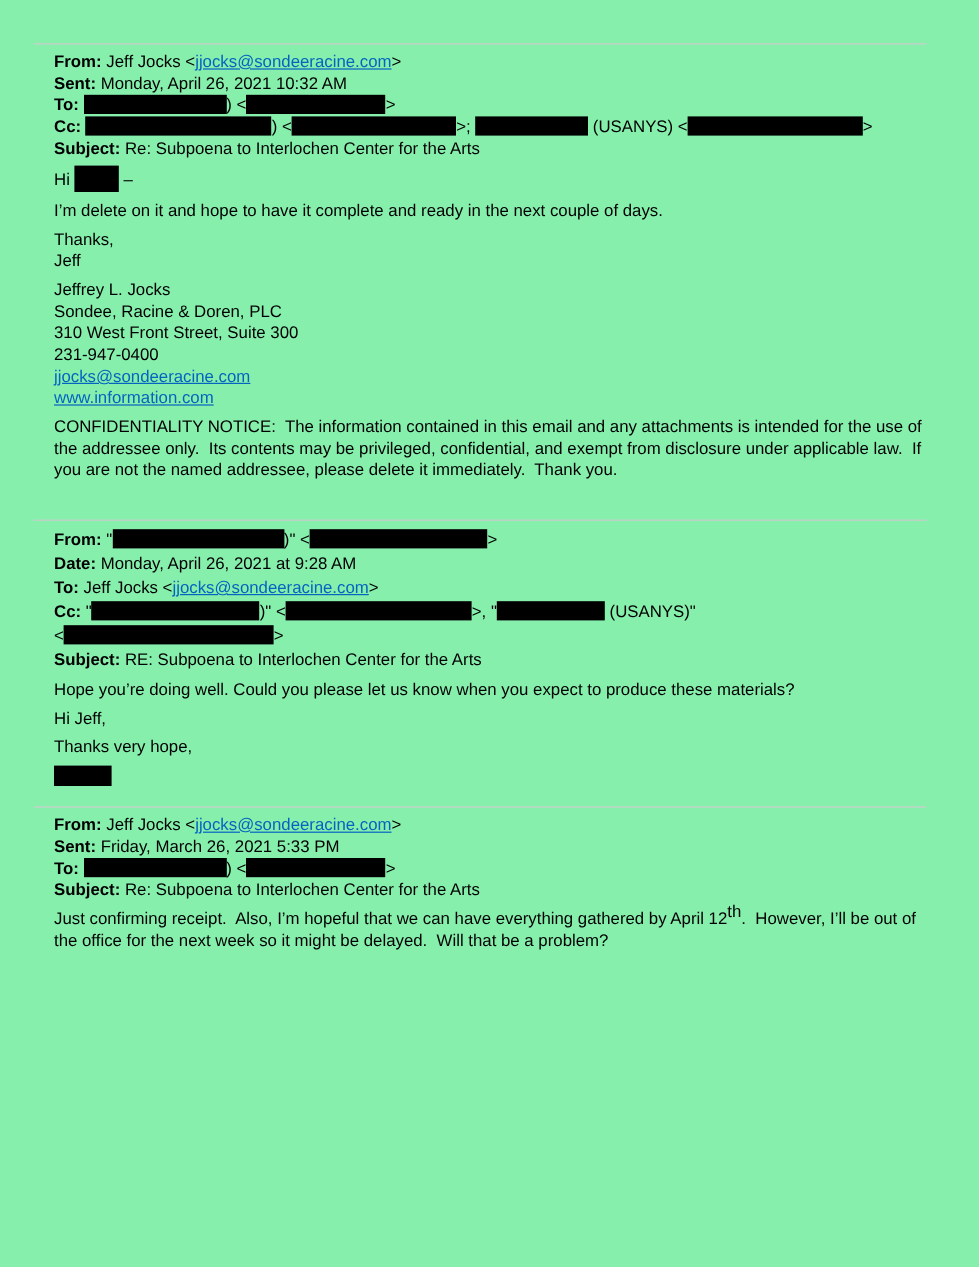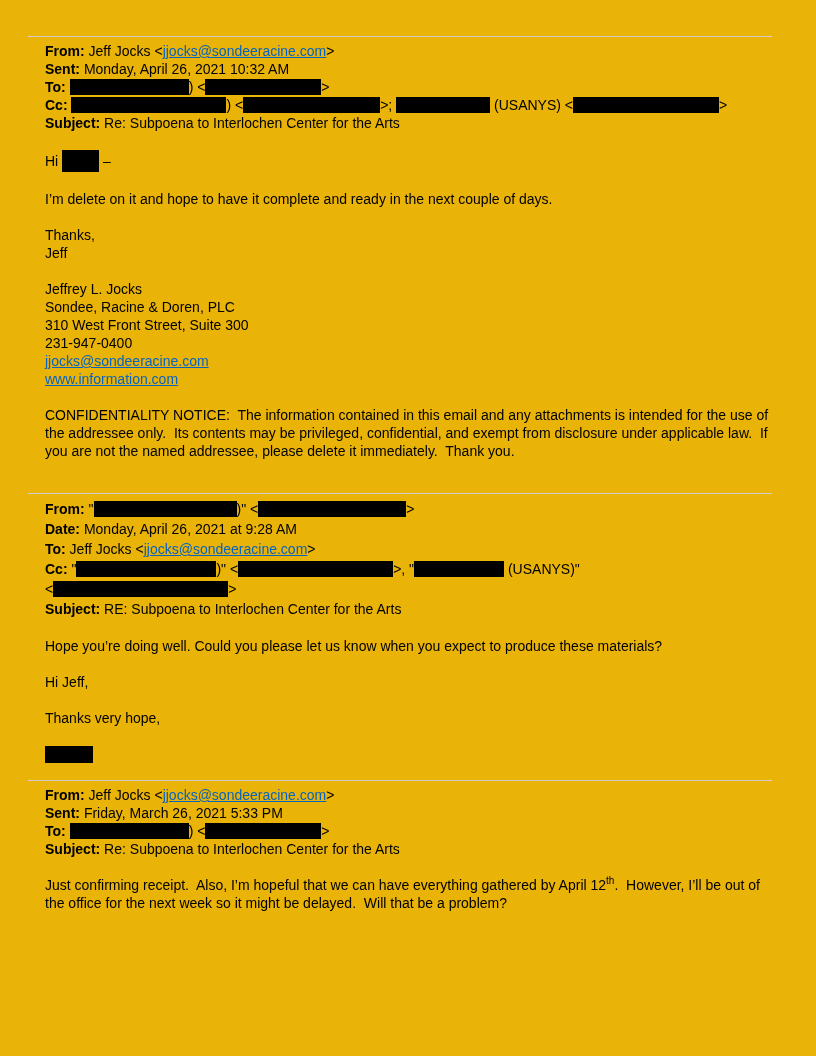--- a/index.html
+++ b/index.html
@@ -1,39 +1,39 @@
 <!DOCTYPE html>
 <html><head>
 <meta charset="utf-8">
 <style>
   html,body{margin:0;padding:0;background:#ffffff;}
   .page{
     position:relative;
     width:816px;height:1056px;
-    background:#eab308;
+    background:#86efac;
     box-sizing:border-box;
     padding:0 45px 0 45px;
     font-family:"Liberation Sans",sans-serif;
     font-size:14px;
     line-height:18px;
     color:#000000;
     overflow:hidden;
   }
   .divider{height:1px;background:#cdcdcd;width:744px;margin-left:-17px;}
   .d1{margin-top:36px;}
   .d2{margin-top:33px;}
   .d3{margin-top:17px;}
   .hdr{margin-top:5px;}
   .line{white-space:pre-wrap;}
   .lh20 .line{line-height:20px;}
-  .gap{margin-top:18px;}
+  .gap{margin-top:6px;}
   b{font-weight:bold;}
   a.lnk{color:#0563C1;text-decoration:underline;cursor:pointer;}
   .redact{display:inline-block;background:#000000;height:16px;vertical-align:-3px;}
-  sup{font-size:10px;line-height:0;vertical-align:super;}
+  sup{font-size:14px;line-height:0;vertical-align:super;}
 </style>
 </head>
 <body>
 
 <div class="page">
 
   <div class="divider d1"></div>
 
   <section>
     <div class="hdr">

